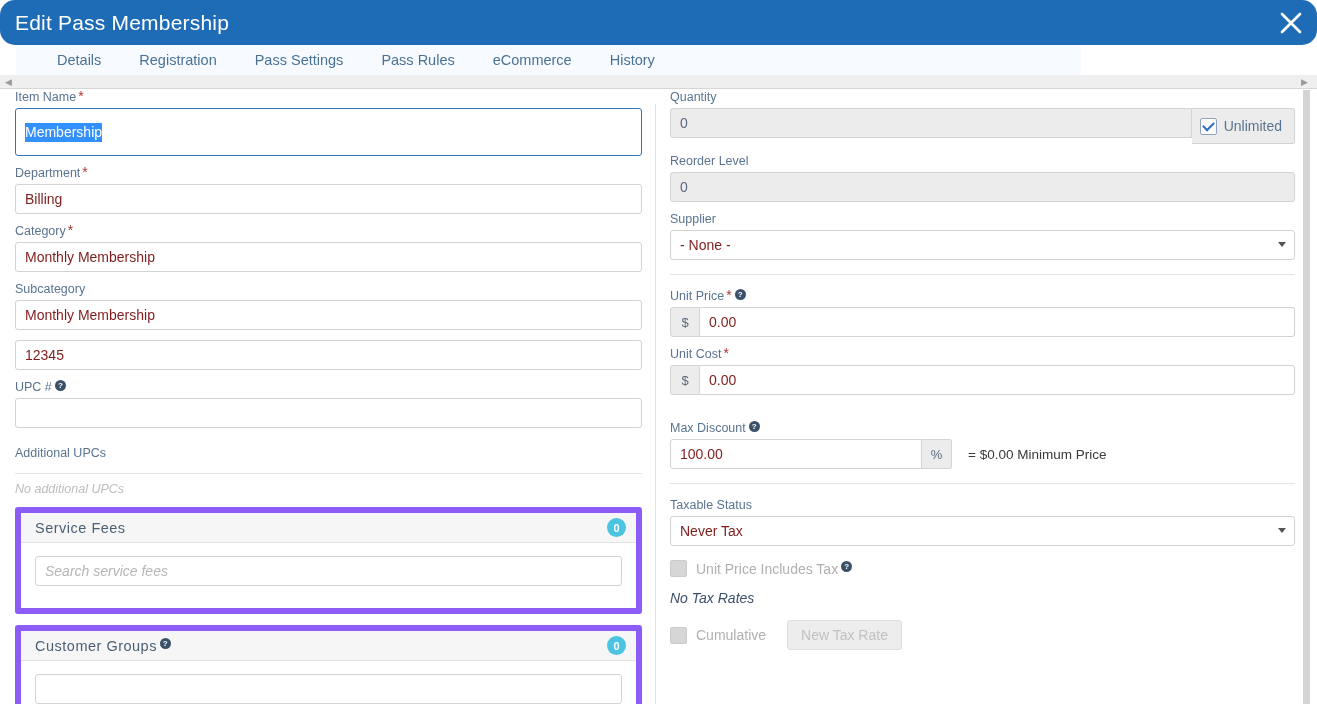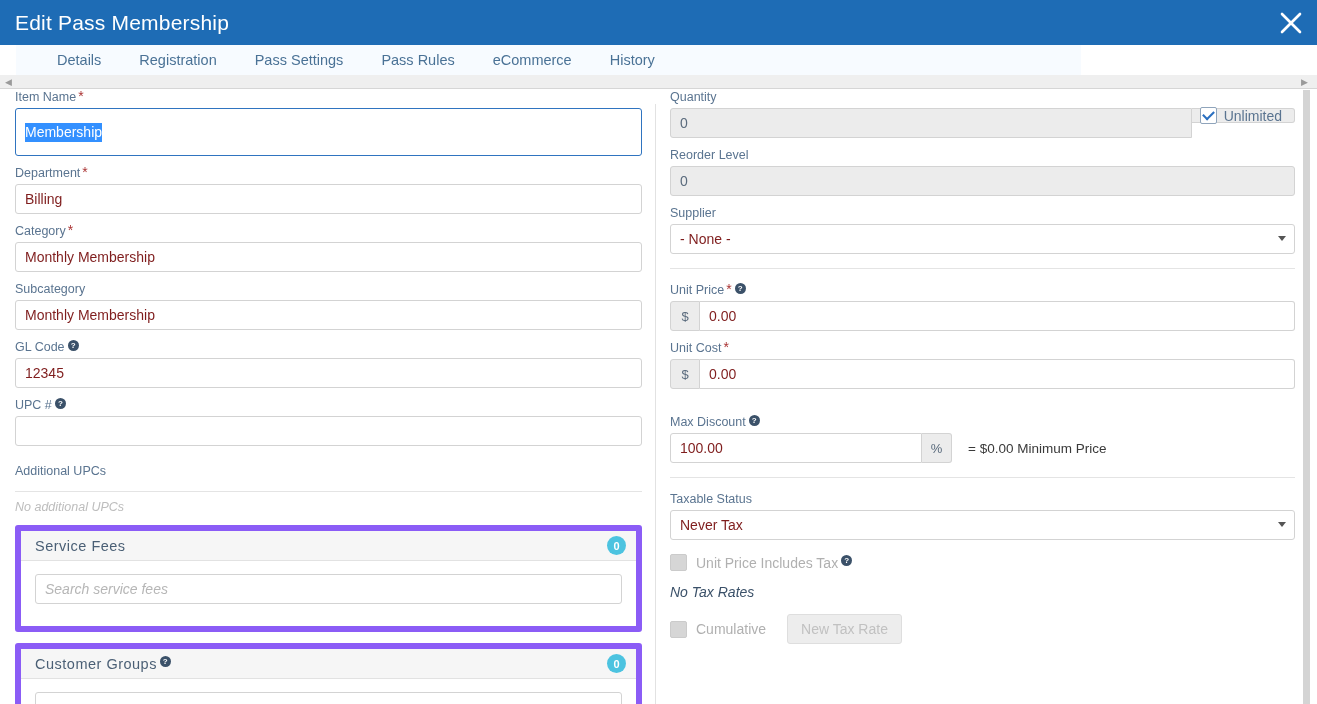--- a/index.html
+++ b/index.html
@@ -20,20 +20,21 @@
   }
 
   
   .titlebar {
     position: absolute;
     top: 0; left: 0;
     width: 1317px; height: 45px;
     background: #1e6cb5;
     display: flex;
     align-items: center;
+    border-radius: 15px;
   }
   .title-text {
     color: #ffffff;
     font-size: 21px;
     font-weight: 400;
     margin-left: 15px;
     letter-spacing: .2px;
   }
   .close-btn {
     position: absolute;
@@ -186,21 +187,21 @@
     font-size: 13px; color: #5a6b7d;
   }
   .addon.right {
     border-radius: 0 3px 3px 0;
     border-left: none;
   }
   .igroup .inp.mid { border-radius: 0 3px 3px 0; border-left: none; }
   .igroup .inp.lead { border-radius: 3px 0 0 3px; }
 
   .addon-box {
-    height: 15px;
+    height: 36px;
     background: #ececec;
     border: 1px solid #d3d3d3;
     border-left: none;
     border-radius: 0 3px 3px 0;
     display: flex; align-items: center;
     padding: 0 12px 0 8px;
     gap: 7px;
   }
 
   
@@ -402,23 +403,20 @@
         </span>
         <input class="inp" readonly="" value="Monthly Membership" style="">
       </div>
 
       <div class="field">
         <span class="lbl">Subcategory</span>
         <input class="inp" readonly="" value="Monthly Membership" style="">
       </div>
 
       <div class="field">
-        <span class="lbl">
-          <span>GL Code</span><span class="helpicon">?</span>
-        </span>
         <input class="inp" readonly="" value="12345" style="">
       </div>
 
       <div class="field">
         <span class="lbl">
           <span>UPC #</span><span class="helpicon">?</span>
         </span>
         <input class="inp" readonly="" value="" style="">
       </div>
 

